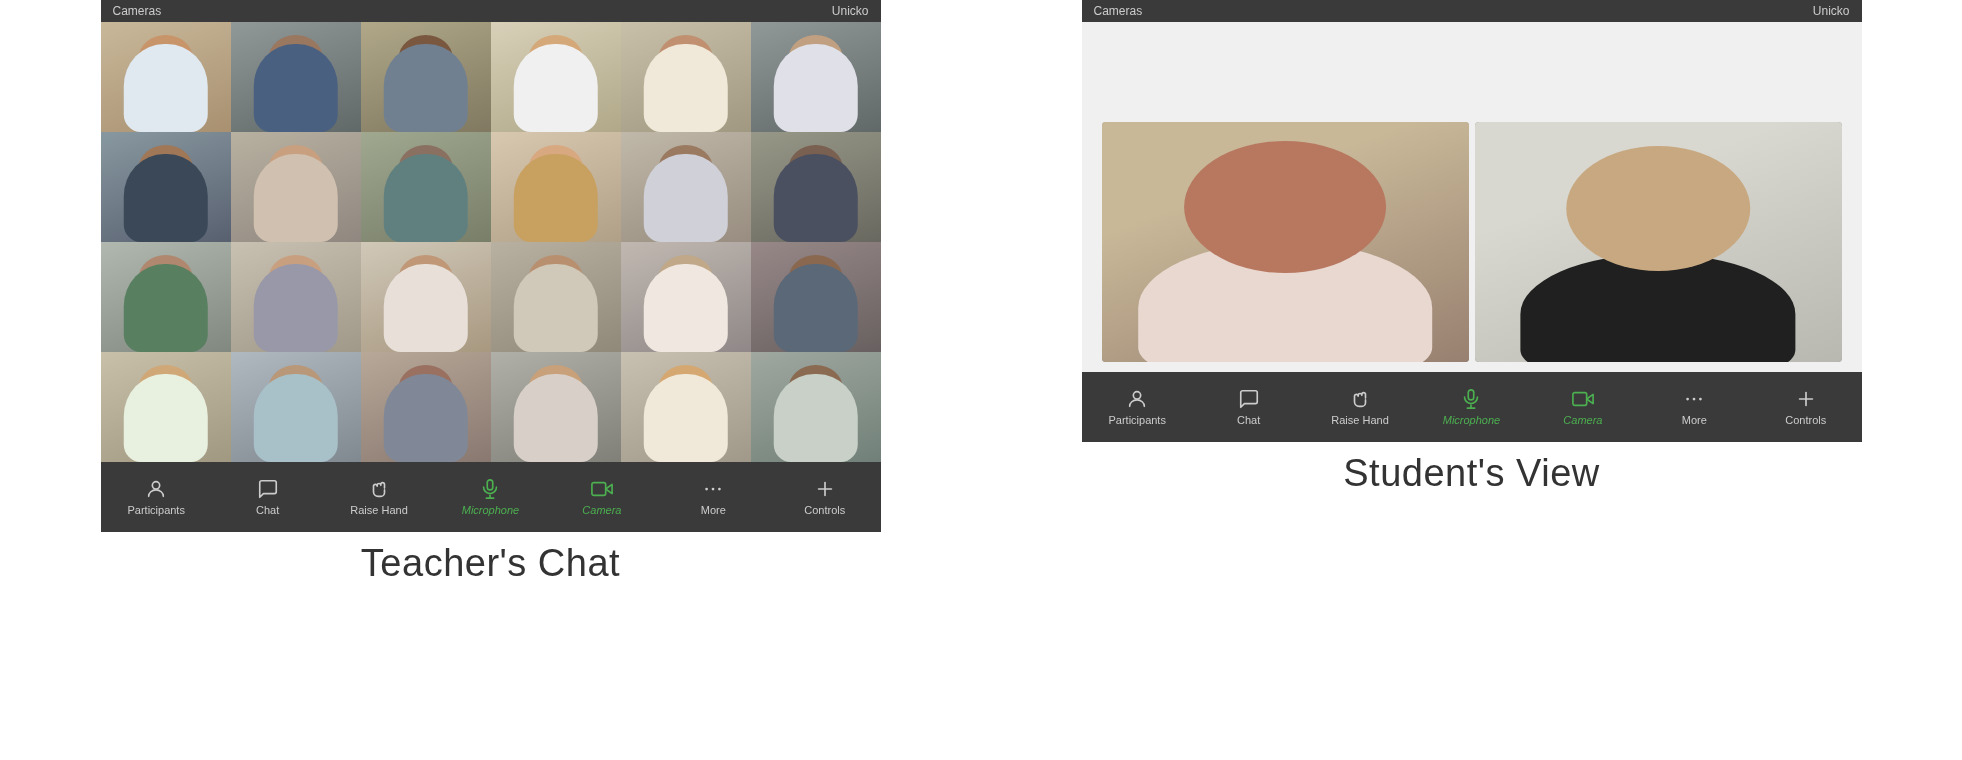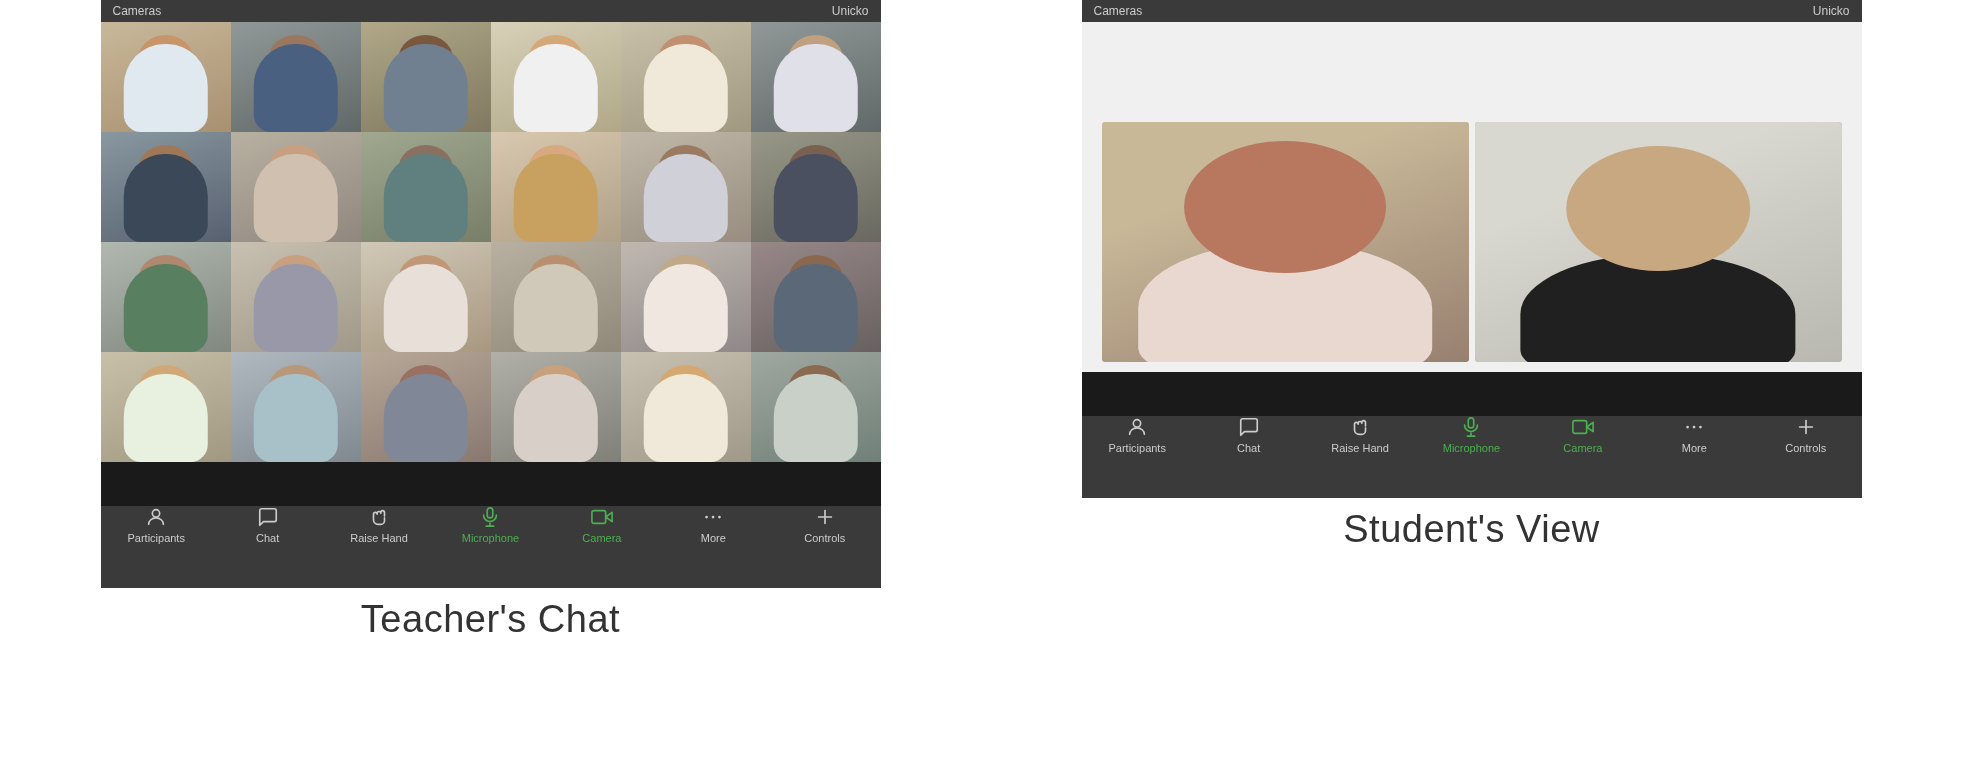--- a/index.html
+++ b/index.html
@@ -75,44 +75,45 @@
       overflow: hidden;
       display: flex;
       align-items: center;
       justify-content: center;
       border-radius: 4px;
     }
 
     
     .toolbar {
       width: 780px;
-      height: 82px;
+      height: 70px;
       background: #3a3a3a;
       display: flex;
+      align-items: center;
       justify-content: space-around;
       flex-shrink: 0;
-      margin-top: 44px;
     }
 
     .toolbar-item {
       display: flex;
       flex-direction: column;
       align-items: center;
       gap: 4px;
       cursor: pointer;
       min-width: 80px;
     }
 
     .toolbar-label {
       font-size: 11px;
       color: #ccc;
     }
 
     .toolbar-label.green {
       color: #4caf50;
+      font-style: italic;
     }
 
     
     .caption {
       font-size: 38px;
       color: #333;
       margin-top: 10px;
       font-weight: 300;
       letter-spacing: 0.5px;
       text-align: center;

